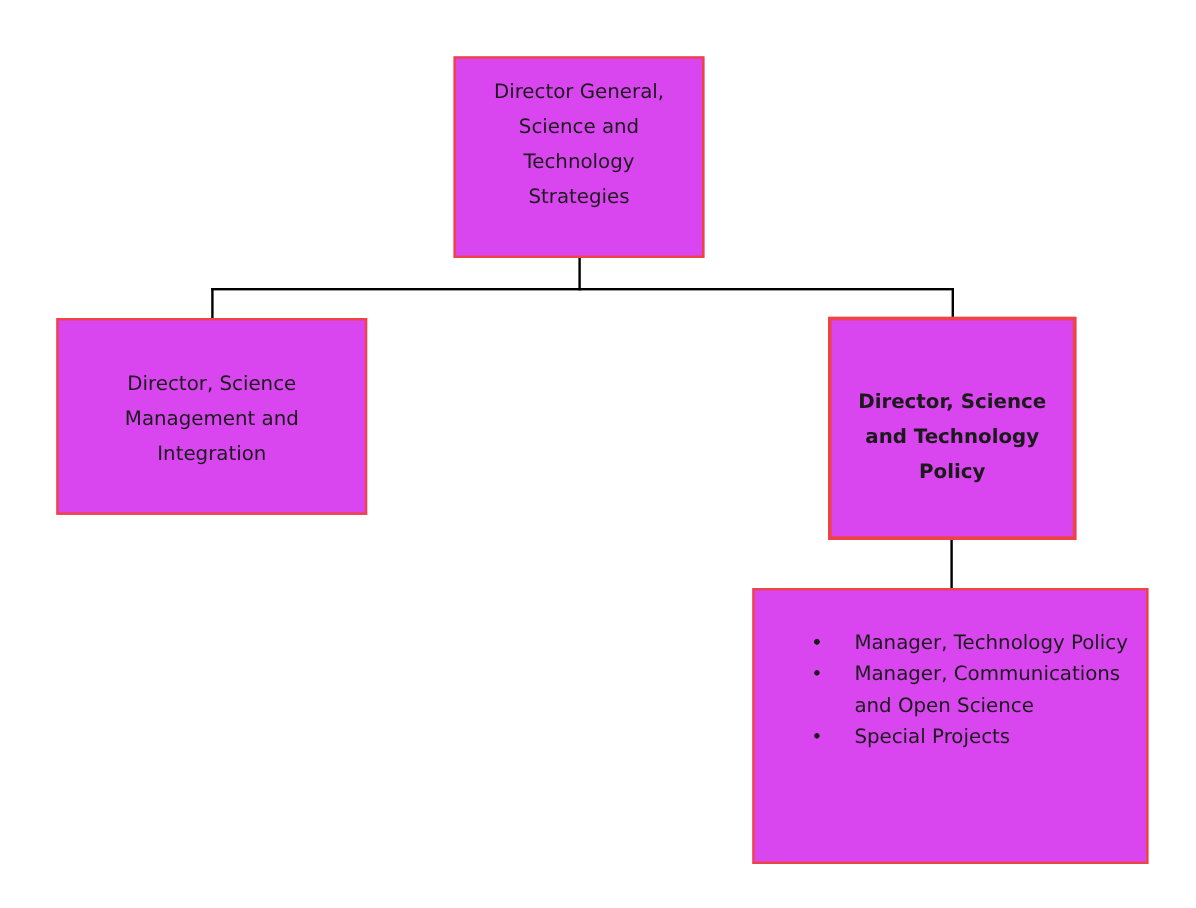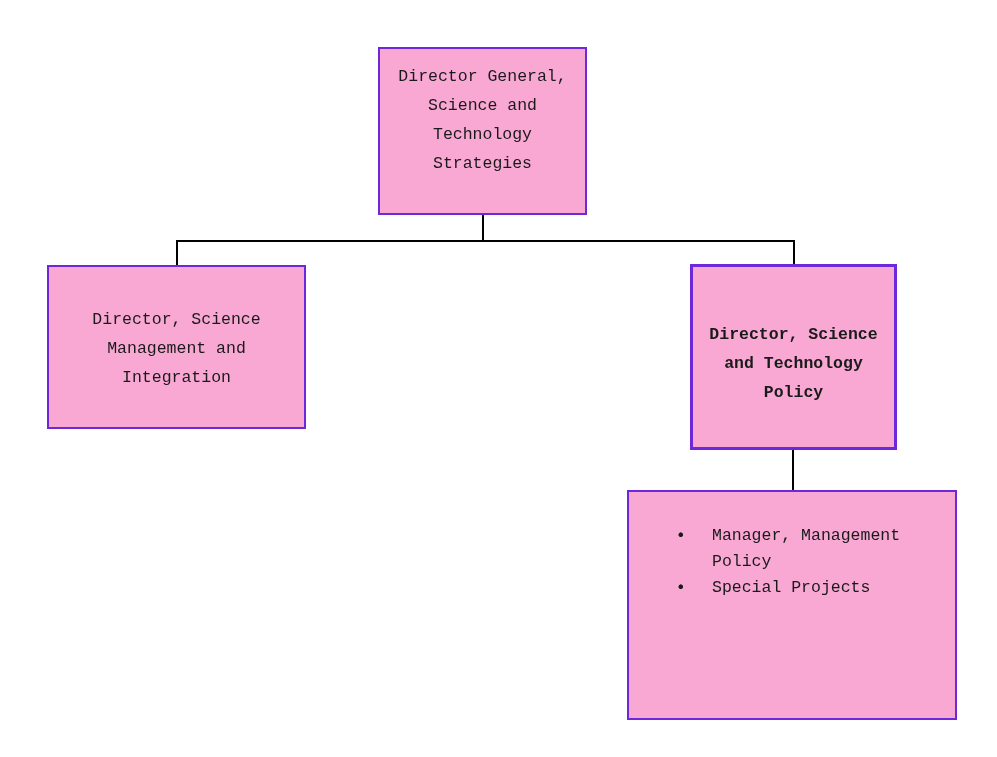--- a/index.html
+++ b/index.html
@@ -19,23 +19,22 @@
     position: absolute;
     left: 0;
     top: 0;
     width: 997px;
     height: 757px;
   }
 
   .node-box {
     position: absolute;
     box-sizing: border-box;
-    background: #f9a8d4;
-    border: 2px solid #6d28d9;
-    font-family: Liberation Mono, monospace;
+    background: #d946ef;
+    border: 2px solid #ef4444;
   }
   .node-box.emphasis {
     border-width: 3px;
   }
   .node-text {
     text-align: center;
     font-size: 16.5px;
     line-height: 29px;
     color: #1a1a1a;
     white-space: pre-line;
@@ -149,24 +148,25 @@
 Policy</div>
   </div>
 
   <div class="node-box" id="node-managers">
     <ul class="bullet-list">
       <li>
         <span class="bullet-dot">•</span>
       </li>
       <li>
         <span class="bullet-dot">•</span>
-        <span>Manager, Management Policy</span>
+        <span>Manager, Technology Policy</span>
       </li>
       <li>
         <span class="bullet-dot">•</span>
+        <span>Manager, Communications and Open Science</span>
       </li>
       <li>
         <span class="bullet-dot">•</span>
         <span>Special Projects</span>
       </li>
     </ul>
   </div>
 
 </div>
 

